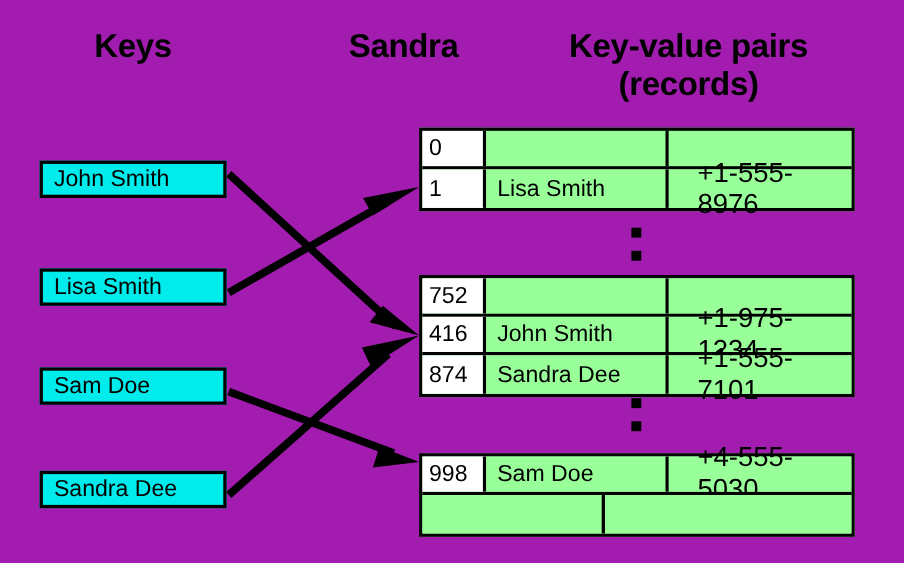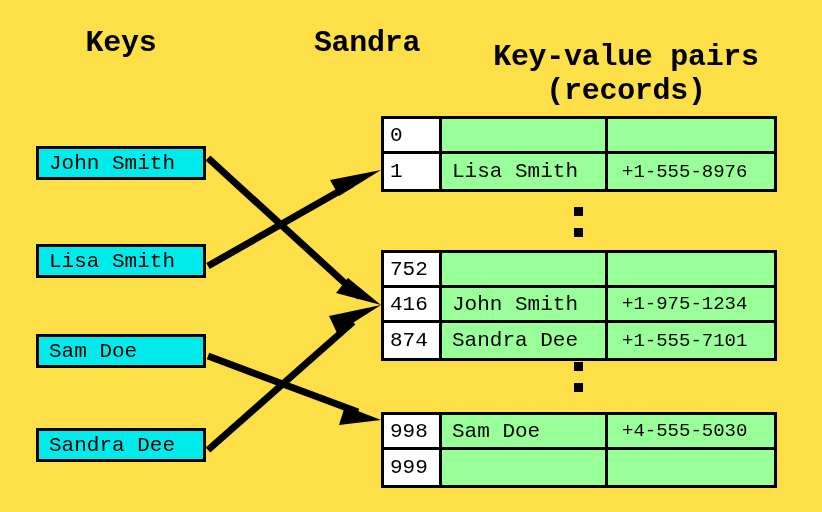--- a/index.html
+++ b/index.html
@@ -4,39 +4,39 @@
 <style>
   html, body {
     margin: 0;
     padding: 0;
     background: #ffffff;
   }
   #canvas {
     position: relative;
     width: 822px;
     height: 512px;
-    background: #fde047;
-    font-family: Liberation Mono, monospace;
+    background: #a21caf;
+    font-family: Liberation Sans, sans-serif;
     overflow: hidden;
   }
 
   
   .col-header {
     position: absolute;
     font-weight: bold;
     font-size: 30px;
     color: #000000;
     text-align: center;
     line-height: 34px;
     letter-spacing: -0.3px;
     white-space: nowrap;
   }
   #hdr-keys   { left: 26px;  top: 26px; width: 190px; }
   #hdr-indices{ left: 272px; top: 26px; width: 190px; }
-  #hdr-kv     { left: 466px; top: 26px; width: 320px; white-space: normal; margin-top: 14px; }
+  #hdr-kv     { left: 466px; top: 26px; width: 320px; white-space: normal; }
 
   
   .key-box {
     position: absolute;
     left: 36px;
     width: 170px;
     height: 34px;
     background: #00ECEC;
     border: 3px solid #000000;
     box-sizing: border-box;
@@ -86,22 +86,22 @@
     padding-left: 10px;
     font-size: 21px;
     color: #000000;
   }
   .cell-phone {
     flex: 1 1 auto;
     background: #99FF99;
     box-sizing: border-box;
     display: flex;
     align-items: center;
-    padding-left: 14px;
-    font-size: 19px;
+    padding-left: 26px;
+    font-size: 25px;
     color: #000000;
   }
 
   #block-top    { top: 116px; }
   #block-middle { top: 250px; }
   #block-bottom { top: 412px; }
 
   
   .vellipsis {
     position: absolute;
@@ -189,21 +189,20 @@
     </div>
   </div>
 
   <div class="table-block" id="block-bottom">
     <div class="row">
       <div class="cell-index">998</div>
       <div class="cell-name">Sam Doe</div>
       <div class="cell-phone">+4-555-5030</div>
     </div>
     <div class="row">
-      <div class="cell-index">999</div>
       <div class="cell-name"></div>
       <div class="cell-phone"></div>
     </div>
   </div>
 
   <div class="vellipsis" id="ellipsis-1">
     <i></i>
       <i></i>
   </div>
   <div class="vellipsis" id="ellipsis-2">

